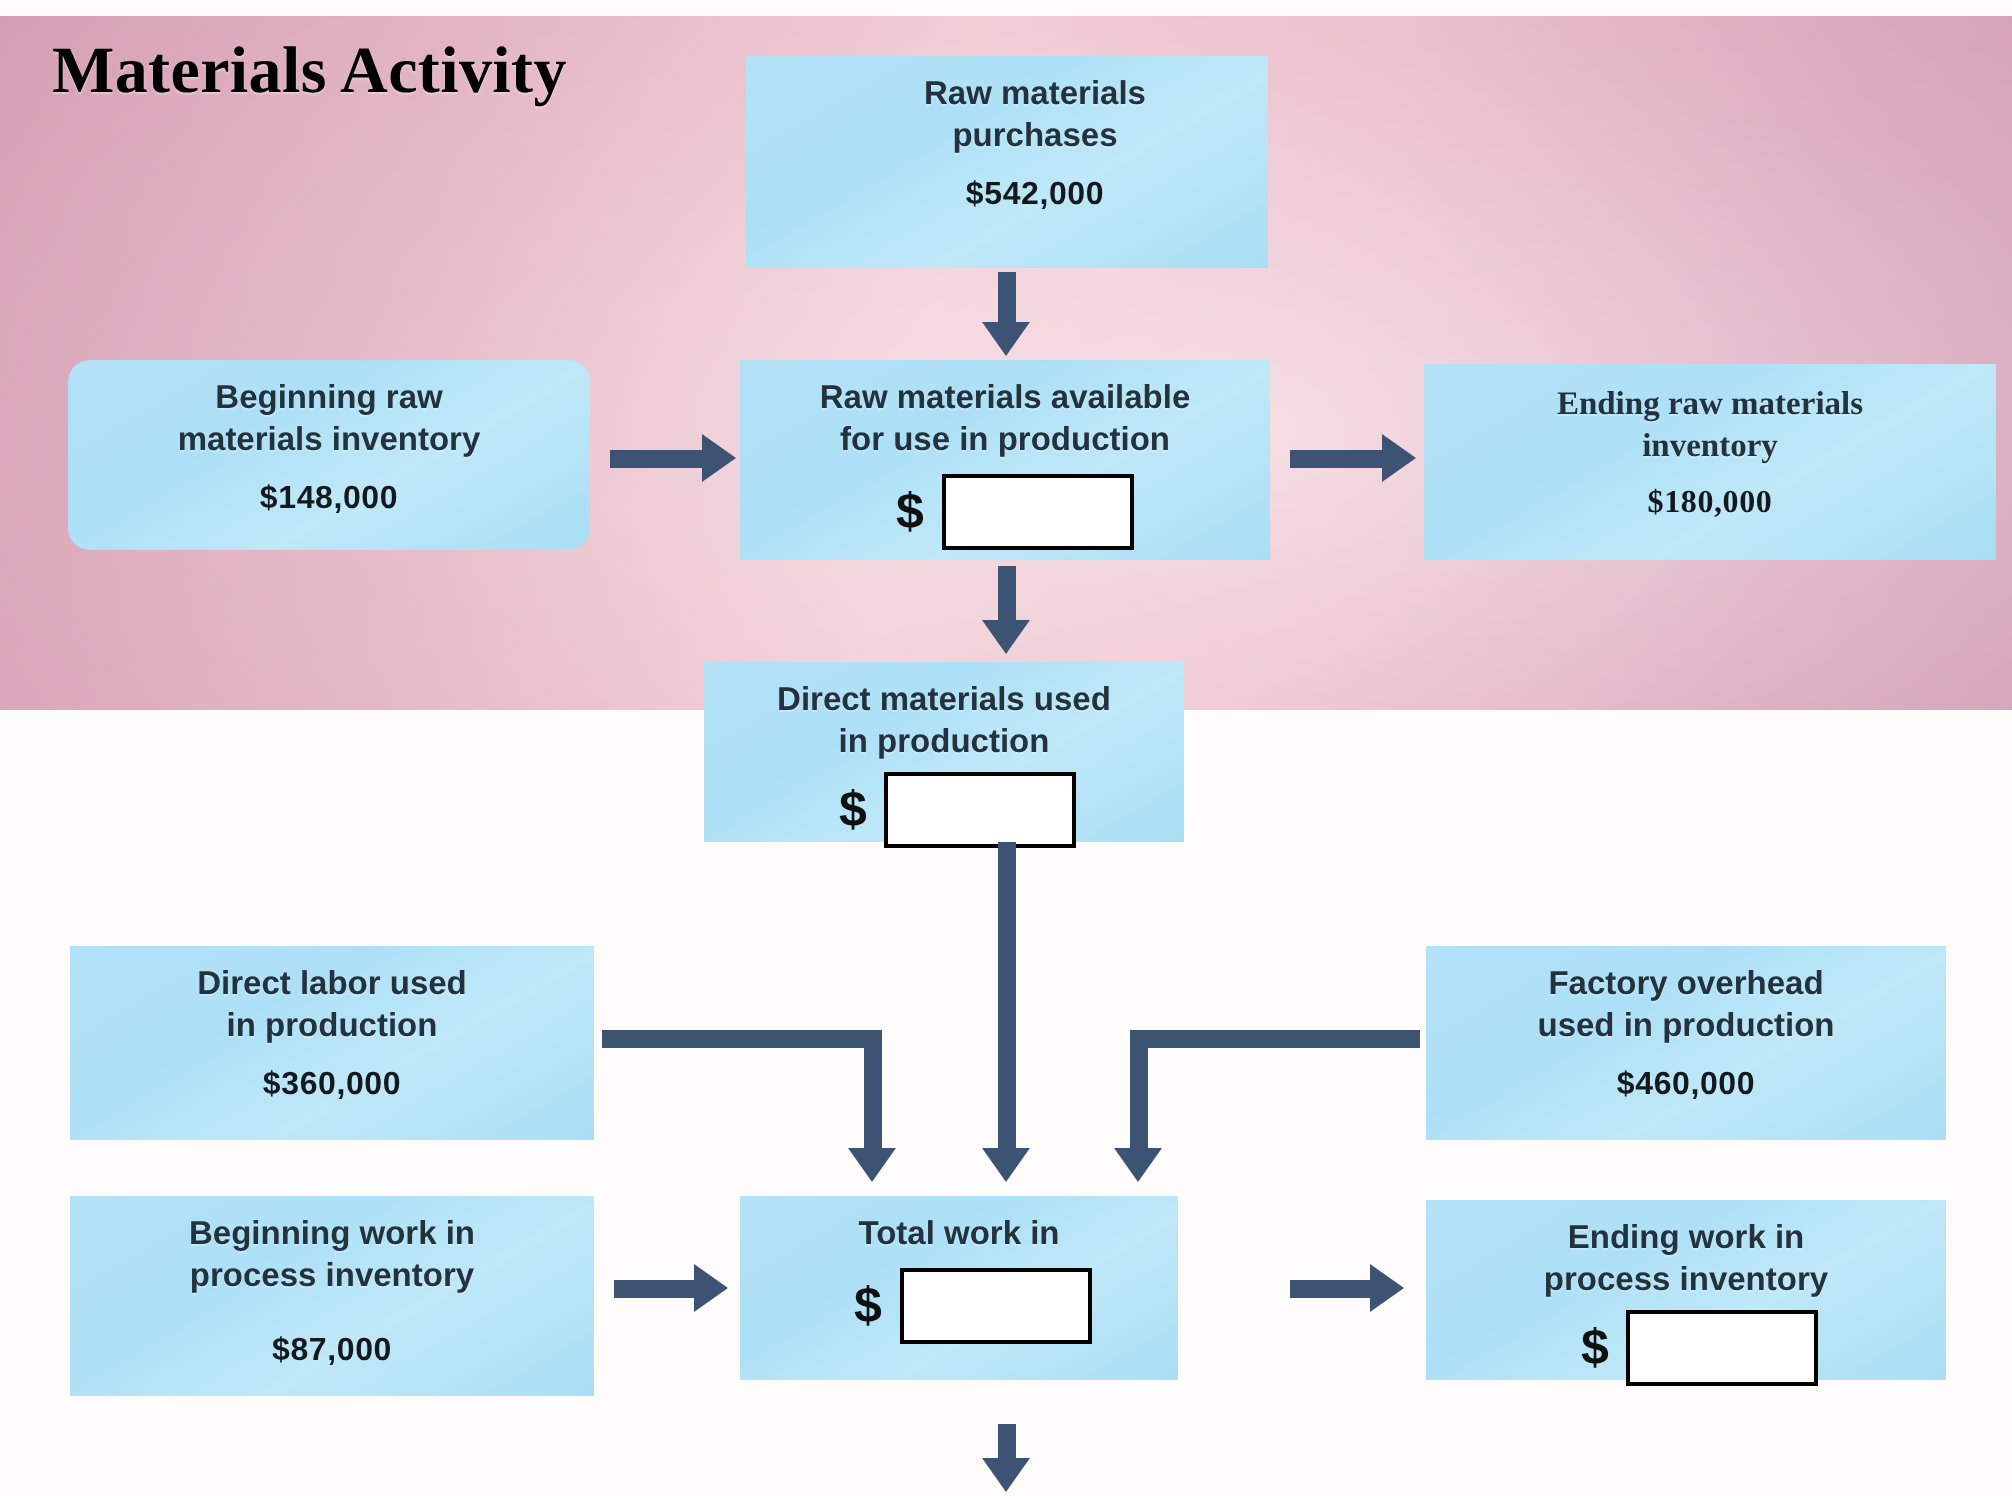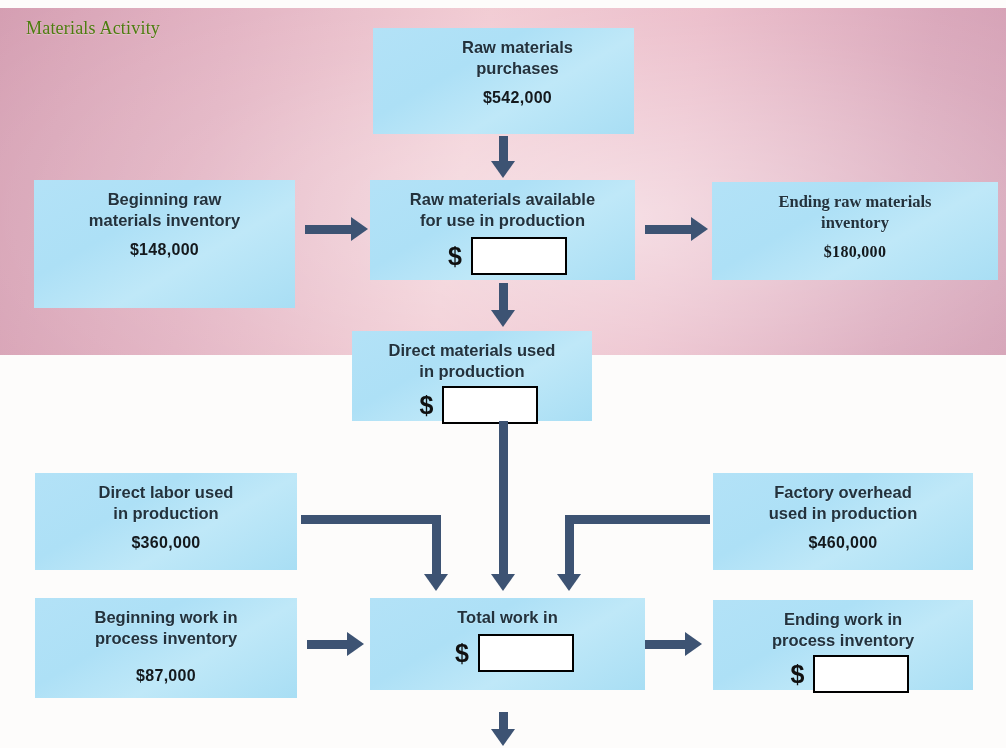--- a/index.html
+++ b/index.html
@@ -16,23 +16,23 @@
   .panel-materials{
     top:8px;height:347px;
     background:
       radial-gradient(120% 150% at 62% 60%, rgba(255,255,255,0.55) 0%, rgba(255,255,255,0.18) 38%, rgba(255,255,255,0) 68%),
       linear-gradient(100deg, #d49db1 0%, #e0acbd 22%, #efc3cc 46%, #e8b3c2 66%, #d59cb2 88%, #cf96ad 100%);
   }
 
   .section-title{
     position:absolute;
     font-family:"Liberation Serif", serif;
-    font-weight:normal;
-    font-size:18px;
-    color:#4d7c0f;
+    font-weight:bold;
+    font-size:33px;
+    color:#000000;
     letter-spacing:.2px;
     text-shadow:0 1px 1px rgba(255,255,255,.35);
     white-space:nowrap;
   }
 
   
   .box{
     position:absolute;
     background:linear-gradient(150deg,#b3e2f7 0%,#ade0f6 35%,#bfe8f8 62%,#a8def4 100%);
     color:#23323d;
@@ -88,21 +88,21 @@
     <div class="label">
       <div>Raw materials</div>
       <div>purchases</div>
     </div>
     <div class="amount">$542,000</div>
   </div>
 
   <div class="arrow-v" style="left:499px;top:136px;height:28px;"></div>
   <div class="head-d" style="left:491px;top:161px;"></div>
 
-  <div class="box" style="left:34px;top:180px;width:261px;height:128px;">
+  <div class="box" style="left:34px;top:180px;width:261px;height:95px;border-radius:11px;">
     <div class="label">
       <div>Beginning raw</div>
       <div>materials inventory</div>
     </div>
     <div class="amount">$148,000</div>
   </div>
 
   <div class="arrow-h" style="left:305px;top:225px;width:48px;"></div>
   <div class="head-r" style="left:351px;top:217px;"></div>
 
@@ -174,21 +174,21 @@
     <div class="label">
       <div>Beginning work in</div>
       <div>process inventory</div>
     </div>
     <div class="amount" style="margin-top:17px;">$87,000</div>
   </div>
 
   <div class="arrow-h" style="left:307px;top:640px;width:42px;"></div>
   <div class="head-r" style="left:347px;top:632px;"></div>
 
-  <div class="box" style="left:370px;top:598px;width:275px;height:92px;">
+  <div class="box" style="left:370px;top:598px;width:219px;height:92px;">
     <div class="label">
       <div>Total work in</div>
     </div>
     <div class="entry" style="padding-left:14px;margin-top:6px;">
       <span class="dollar">$</span>
       <input class="field" type="text" value="" style="">
     </div>
   </div>
 
   <div class="arrow-h" style="left:645px;top:640px;width:42px;"></div>

